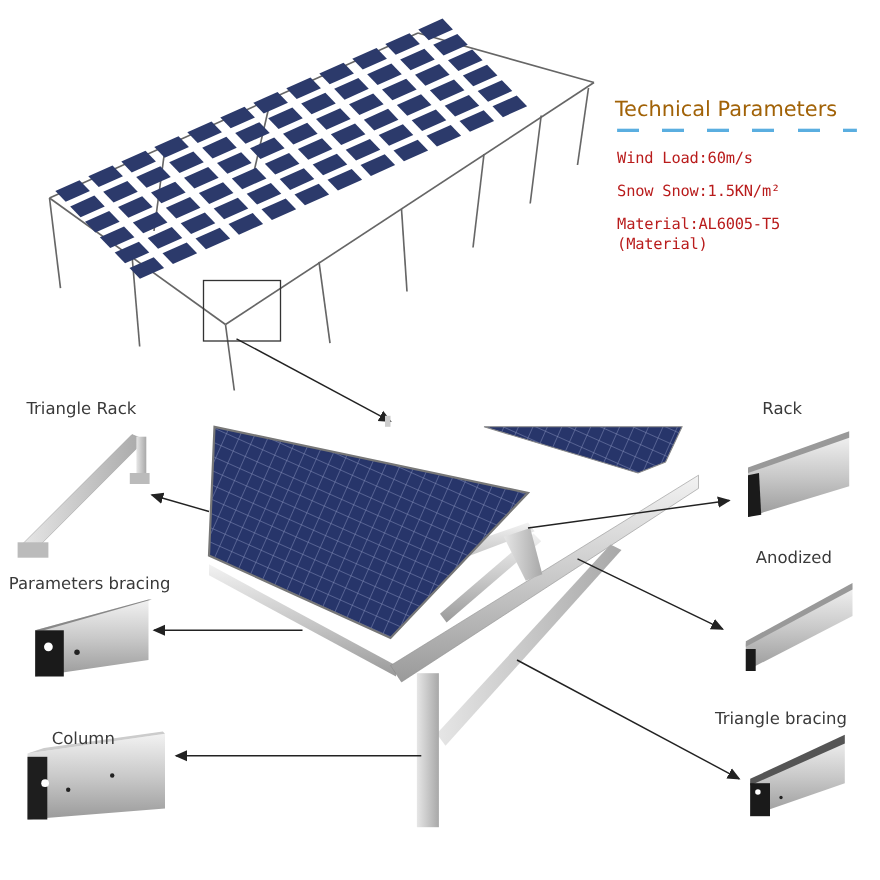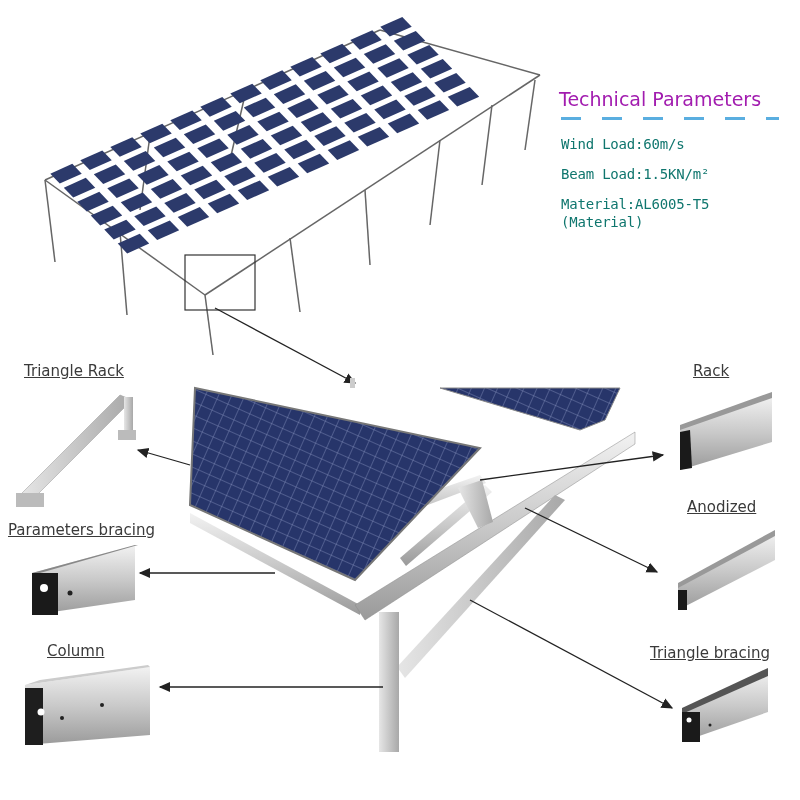--- a/index.html
+++ b/index.html
@@ -1,22 +1,22 @@
 <!DOCTYPE html>
 <html><head>
 <meta charset="utf-8">
 <style>
   * { box-sizing: border-box; margin: 0; padding: 0; }
   html, body { width: 800px; height: 800px; background: #ffffff; overflow: hidden; }
   body { position: relative; font-family: "DejaVu Sans", sans-serif; color: #333; }
-  .label { position: absolute; font-size: 15px; color: #3a3a3a; white-space: nowrap; text-decoration: underline; }
-  .params-title { position: absolute; left: 559px; top: 88px; font-size: 19px; color: #a21caf; font-family: "DejaVu Sans", sans-serif; }
+  .label { position: absolute; font-size: 15px; color: #3a3a3a; white-space: nowrap; }
+  .params-title { position: absolute; left: 559px; top: 88px; font-size: 19px; color: #a16207; font-family: "DejaVu Sans", sans-serif; }
   .params-dash { position: absolute; left: 561px; top: 117px; width: 218px; height: 3px;
     background: repeating-linear-gradient(90deg, #5aaee0 0 20px, transparent 20px 41px); }
-  .param { position: absolute; left: 561px; font-size: 14px; color: #0f766e; font-family: "DejaVu Sans Mono", monospace; letter-spacing: -0.2px; }
+  .param { position: absolute; left: 561px; font-size: 14px; color: #b91c1c; font-family: "DejaVu Sans Mono", monospace; letter-spacing: -0.2px; }
   svg { position: absolute; left: 0; top: 0; }
 </style>
 </head>
 <body>
 
 <svg width="800" height="800">
   <defs>
     <linearGradient id="alu" x1="0" y1="0" x2="0" y2="1">
       <stop offset="0" stop-color="#f2f2f2"></stop>
       <stop offset="0.5" stop-color="#c9c9c9"></stop>
@@ -153,22 +153,22 @@
     <polygon points="682,708 768,668 768,676 682,714" fill="#555"></polygon>
     <rect x="682" y="712" width="18" height="30" fill="#1a1a1a"></rect>
     <circle cx="689" cy="720" r="2.5" fill="#fff"></circle>
     <circle cx="710" cy="725" r="1.5" fill="#222"></circle>
   </g>
 </svg>
 
 <div class="params-title">Technical Parameters</div>
 <div class="params-dash"></div>
 <div class="param" style="top:136px">Wind Load:60m/s</div>
-<div class="param" style="top:166px">Beam Load:1.5KN/m²</div>
+<div class="param" style="top:166px">Snow Snow:1.5KN/m²</div>
 <div class="param" style="top:196px">Material:AL6005-T5</div>
 <div class="param" style="top:214px">(Material)</div>
 
 <div class="label" style="left:24px; top:362px">Triangle Rack</div>
 <div class="label" style="left:8px; top:521px">Parameters bracing</div>
-<div class="label" style="left:47px; top:642px">Column</div>
+<div class="label" style="left:47px; top:662px">Column</div>
 <div class="label" style="left:693px; top:362px">Rack</div>
 <div class="label" style="left:687px; top:498px">Anodized</div>
 <div class="label" style="left:650px; top:644px">Triangle bracing</div>
 
 </body></html>

